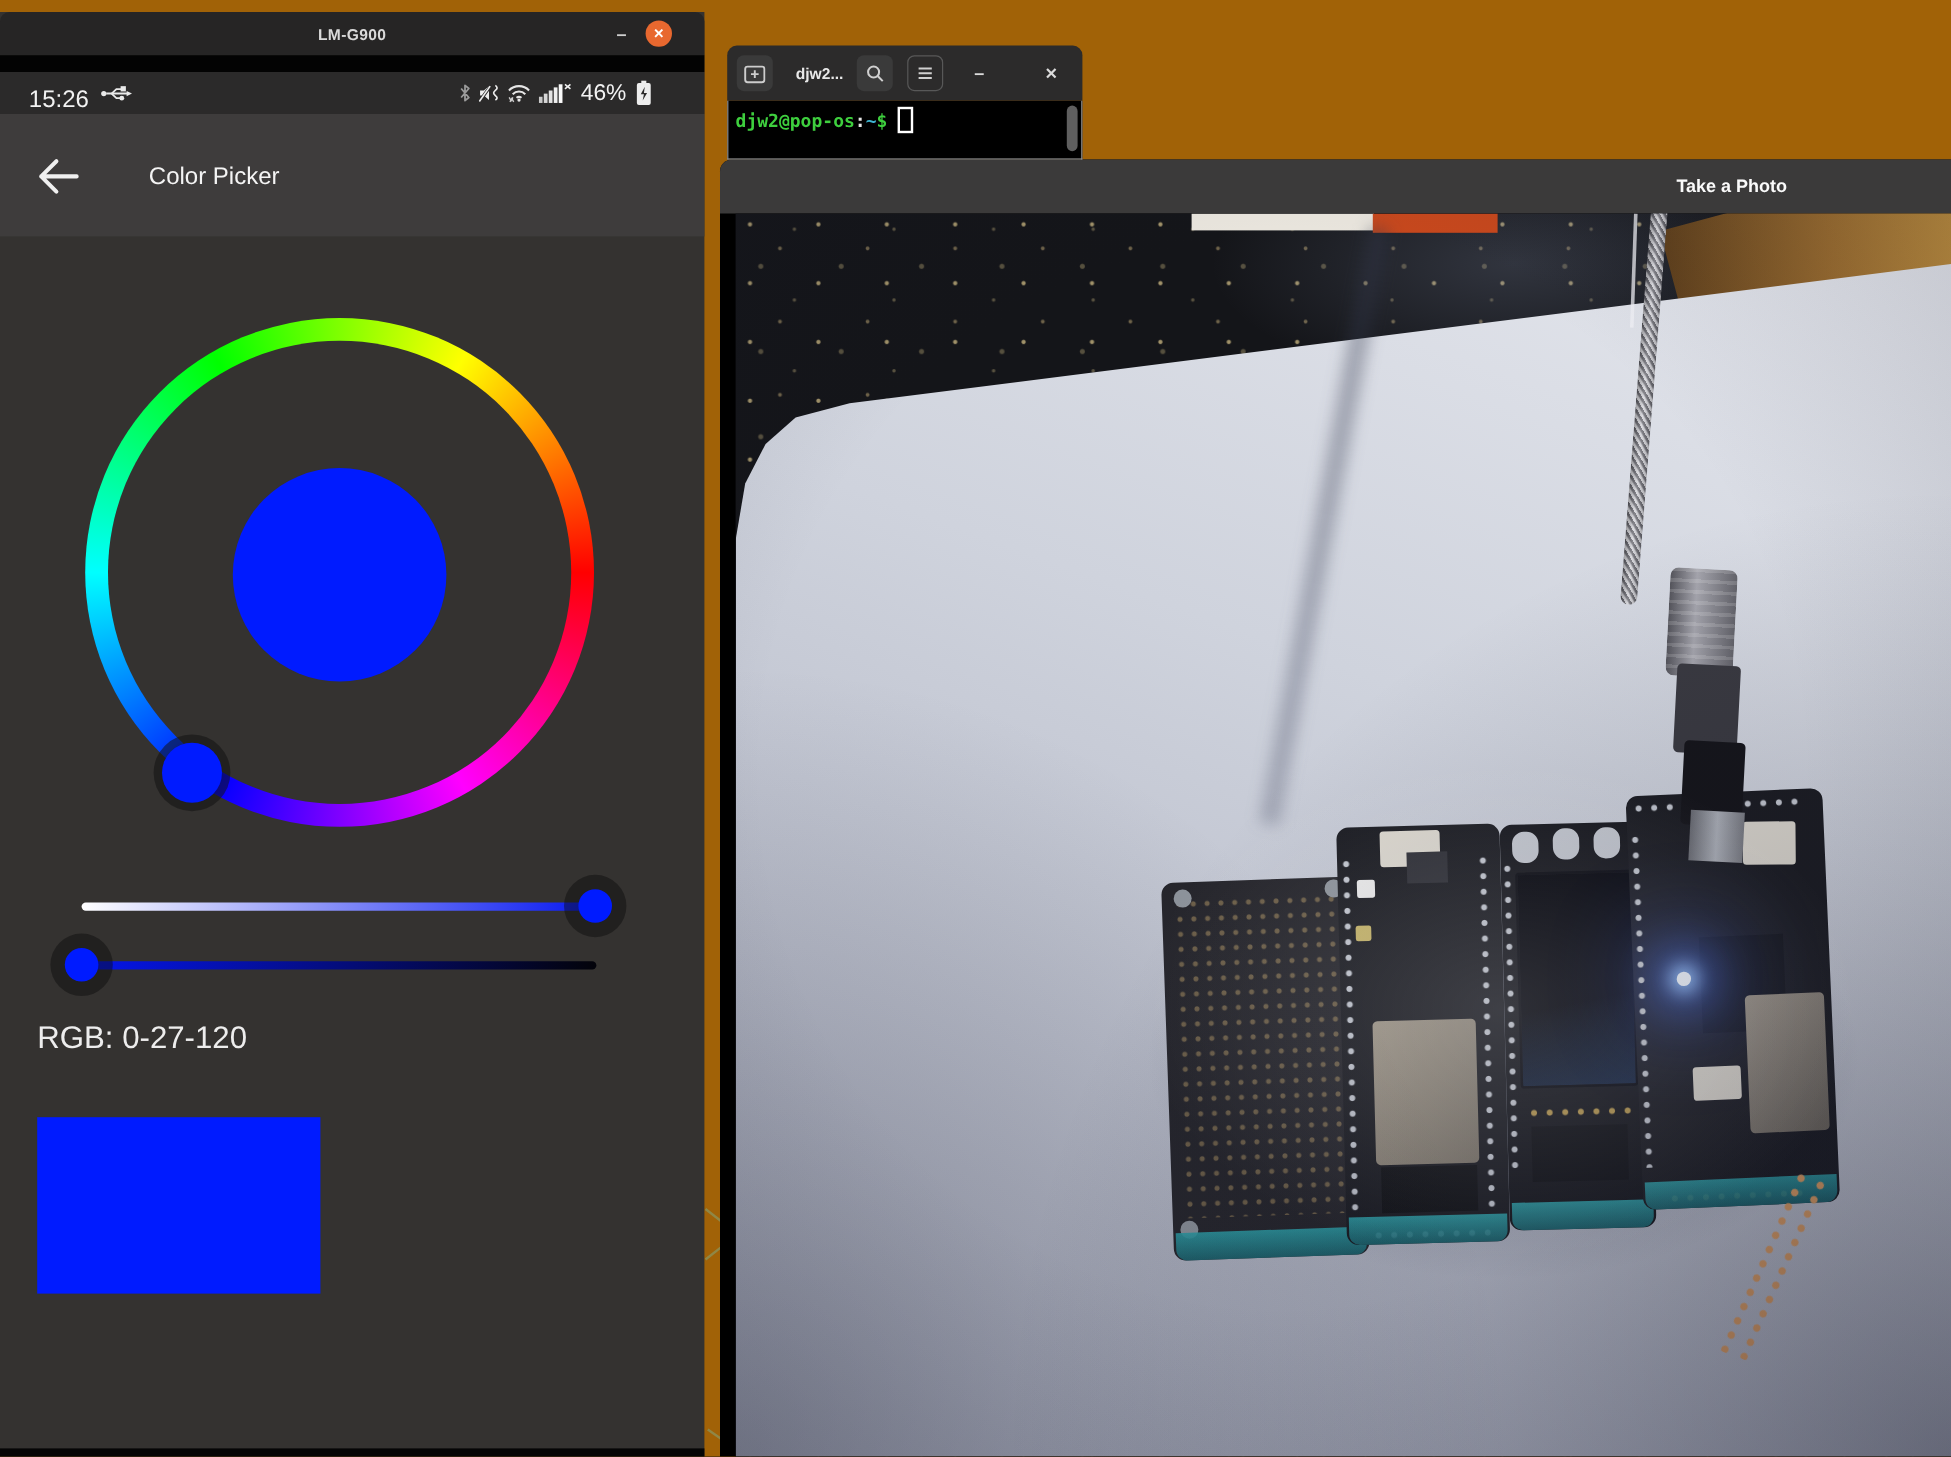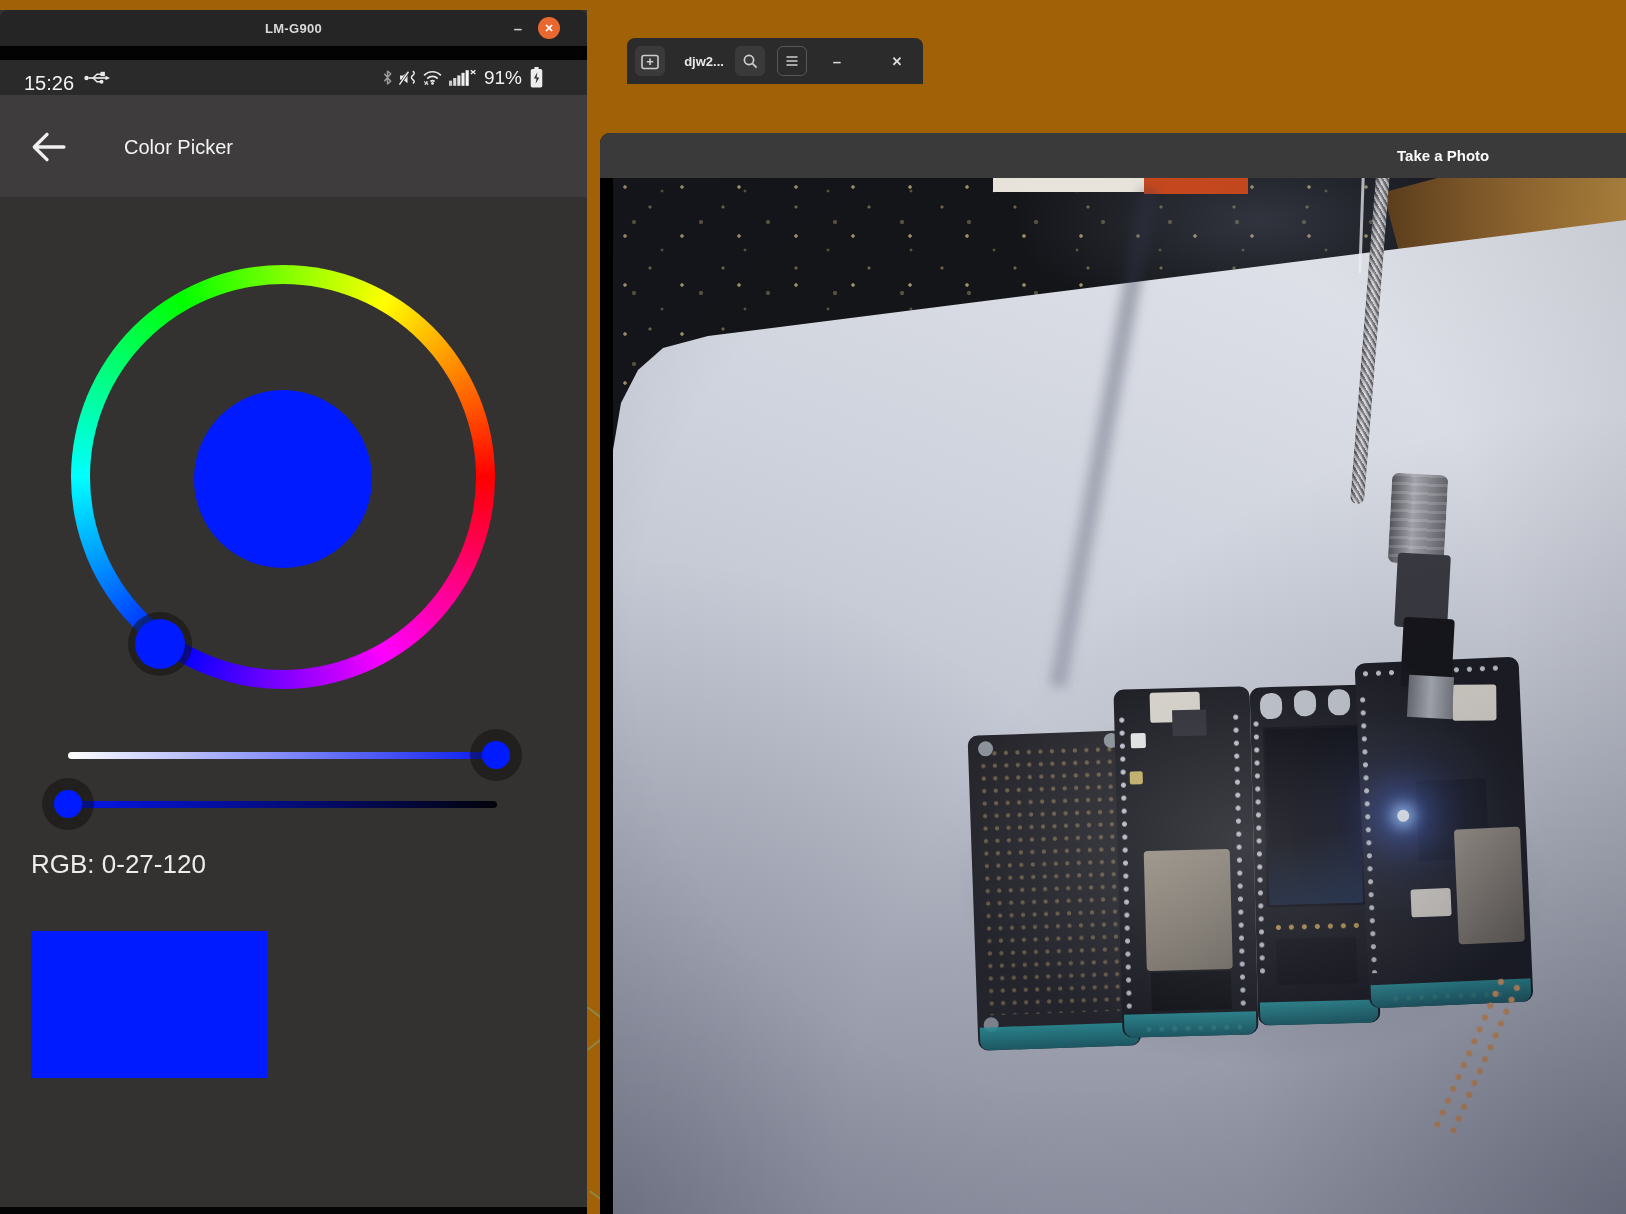--- a/index.html
+++ b/index.html
@@ -48,21 +48,21 @@
   .rgb-text{ position:absolute; left:31px; top:839px; font-size:26px; color:#ededed; }
   .swatch{ position:absolute; left:31px; top:921px; width:236px; height:147px; background:#001BFF; }
   .select-btn{ position:absolute; left:288px; top:927px; width:222px; height:66px; background:#dcdcdc; border-radius:4px;
     box-shadow:0 2px 5px rgba(0,0,0,.5); display:flex; align-items:center; justify-content:center;
     font-size:25px; font-weight:500; letter-spacing:.5px; color:#161616; }
 
   
   .gap-line{ background:rgba(120,185,160,.42); height:2px; }
 
   
-  #terminal{ left:627px; top:38px; width:296px; height:95px; }
+  #terminal{ left:606px; top:38px; width:296px; height:95px; }
   .t-titlebar{ position:absolute; left:0; top:0; width:100%; height:46px; background:#2c2b2b; border-radius:8px 8px 0 0; }
   .t-btn{ position:absolute; top:8px; width:30px; height:30px; border-radius:6px; background:#3a3a3a; display:flex; align-items:center; justify-content:center; }
   .t-newtab{ left:8px; } .t-search{ left:108px; }
   .t-menu{ left:150px; background:none; border:1px solid #585858; }
   .t-title{ position:absolute; left:48px; top:0; width:58px; height:46px; display:flex; align-items:center; justify-content:center; color:#e8e8e8; font-size:13px; font-weight:bold; }
   .t-min{ position:absolute; left:196px; top:0; width:28px; height:46px; color:#dcdcdc; font-size:15px; font-weight:bold; display:flex; align-items:center; justify-content:center; }
   .t-close{ position:absolute; left:256px; top:0; width:28px; height:46px; color:#dcdcdc; font-size:13px; font-weight:bold; display:flex; align-items:center; justify-content:center; }
   .t-body{ position:absolute; left:0; top:46px; width:100%; height:49px; background:#000; border:1px solid #8f8f8f; border-top:none; }
   .t-prompt{ position:absolute; left:6px; top:7px; font-family:"DejaVu Sans Mono", monospace; font-size:15px; font-weight:bold; white-space:nowrap; }
   .t-cursor{ display:inline-block; width:13px; height:22px; border:2.5px solid #ffffff; margin-left:9px; vertical-align:middle; transform:translateY(-2px); }
@@ -187,21 +187,21 @@
         <span style="display:flex">
           <svg width="27" height="17" viewBox="0 0 26 16">
             <rect x="0" y="11" width="3" height="5" fill="#c9c9c9"></rect>
             <rect x="4" y="8.5" width="3" height="7.5" fill="#d6d6d6"></rect>
             <rect x="8" y="6" width="3" height="10" fill="#e4e4e4"></rect>
             <rect x="12" y="3.5" width="3" height="12.5" fill="#efefef"></rect>
             <rect x="16" y="1" width="3" height="15" fill="#fafafa"></rect>
             <path d="M21 1 L25.4 4.6 M25.4 1 L21 4.6" stroke="#efefef" stroke-width="1.3"></path>
           </svg>
         </span>
-        <span class="pct">91%</span>
+        <span class="pct">46%</span>
         <span style="display:flex">
           <svg width="13" height="21" viewBox="0 0 12 20">
             <rect x="4" y="0" width="4" height="2.4" fill="#ededed"></rect>
             <rect x="0.5" y="2" width="11" height="17.5" rx="1.6" fill="#ededed"></rect>
             <path d="M6.8 5 L3.6 11 H6.1 L5.1 16 L8.6 10 H6.1 Z" fill="#2b2a2a"></path>
           </svg>
         </span>
       </span>
     </div>
 
@@ -326,15 +326,21 @@
     </div>
     <div class="t-btn t-menu">
       <span style="display:flex">
         <svg width="18" height="18" viewBox="0 0 18 18">
           <path d="M3.5 5 H14.5 M3.5 9 H14.5 M3.5 13 H14.5" stroke="#d0d0d0" stroke-width="1.7"></path>
         </svg>
       </span>
     </div>
     <span class="t-min">–</span>
     <span class="t-close">✕</span>
+    <div class="t-body">
+      <div class="t-prompt">
+        <span style="color: rgb(62, 207, 62);">djw2@pop-os</span><span style="color:#e8e8e8">:</span><span style="color: rgb(63, 181, 209);">~</span><span style="color: rgb(62, 207, 62);">$</span><span class="t-cursor"></span>
+      </div>
+      <div class="t-scroll"></div>
+    </div>
   </div>
 
 </div>
 
 </body></html>

